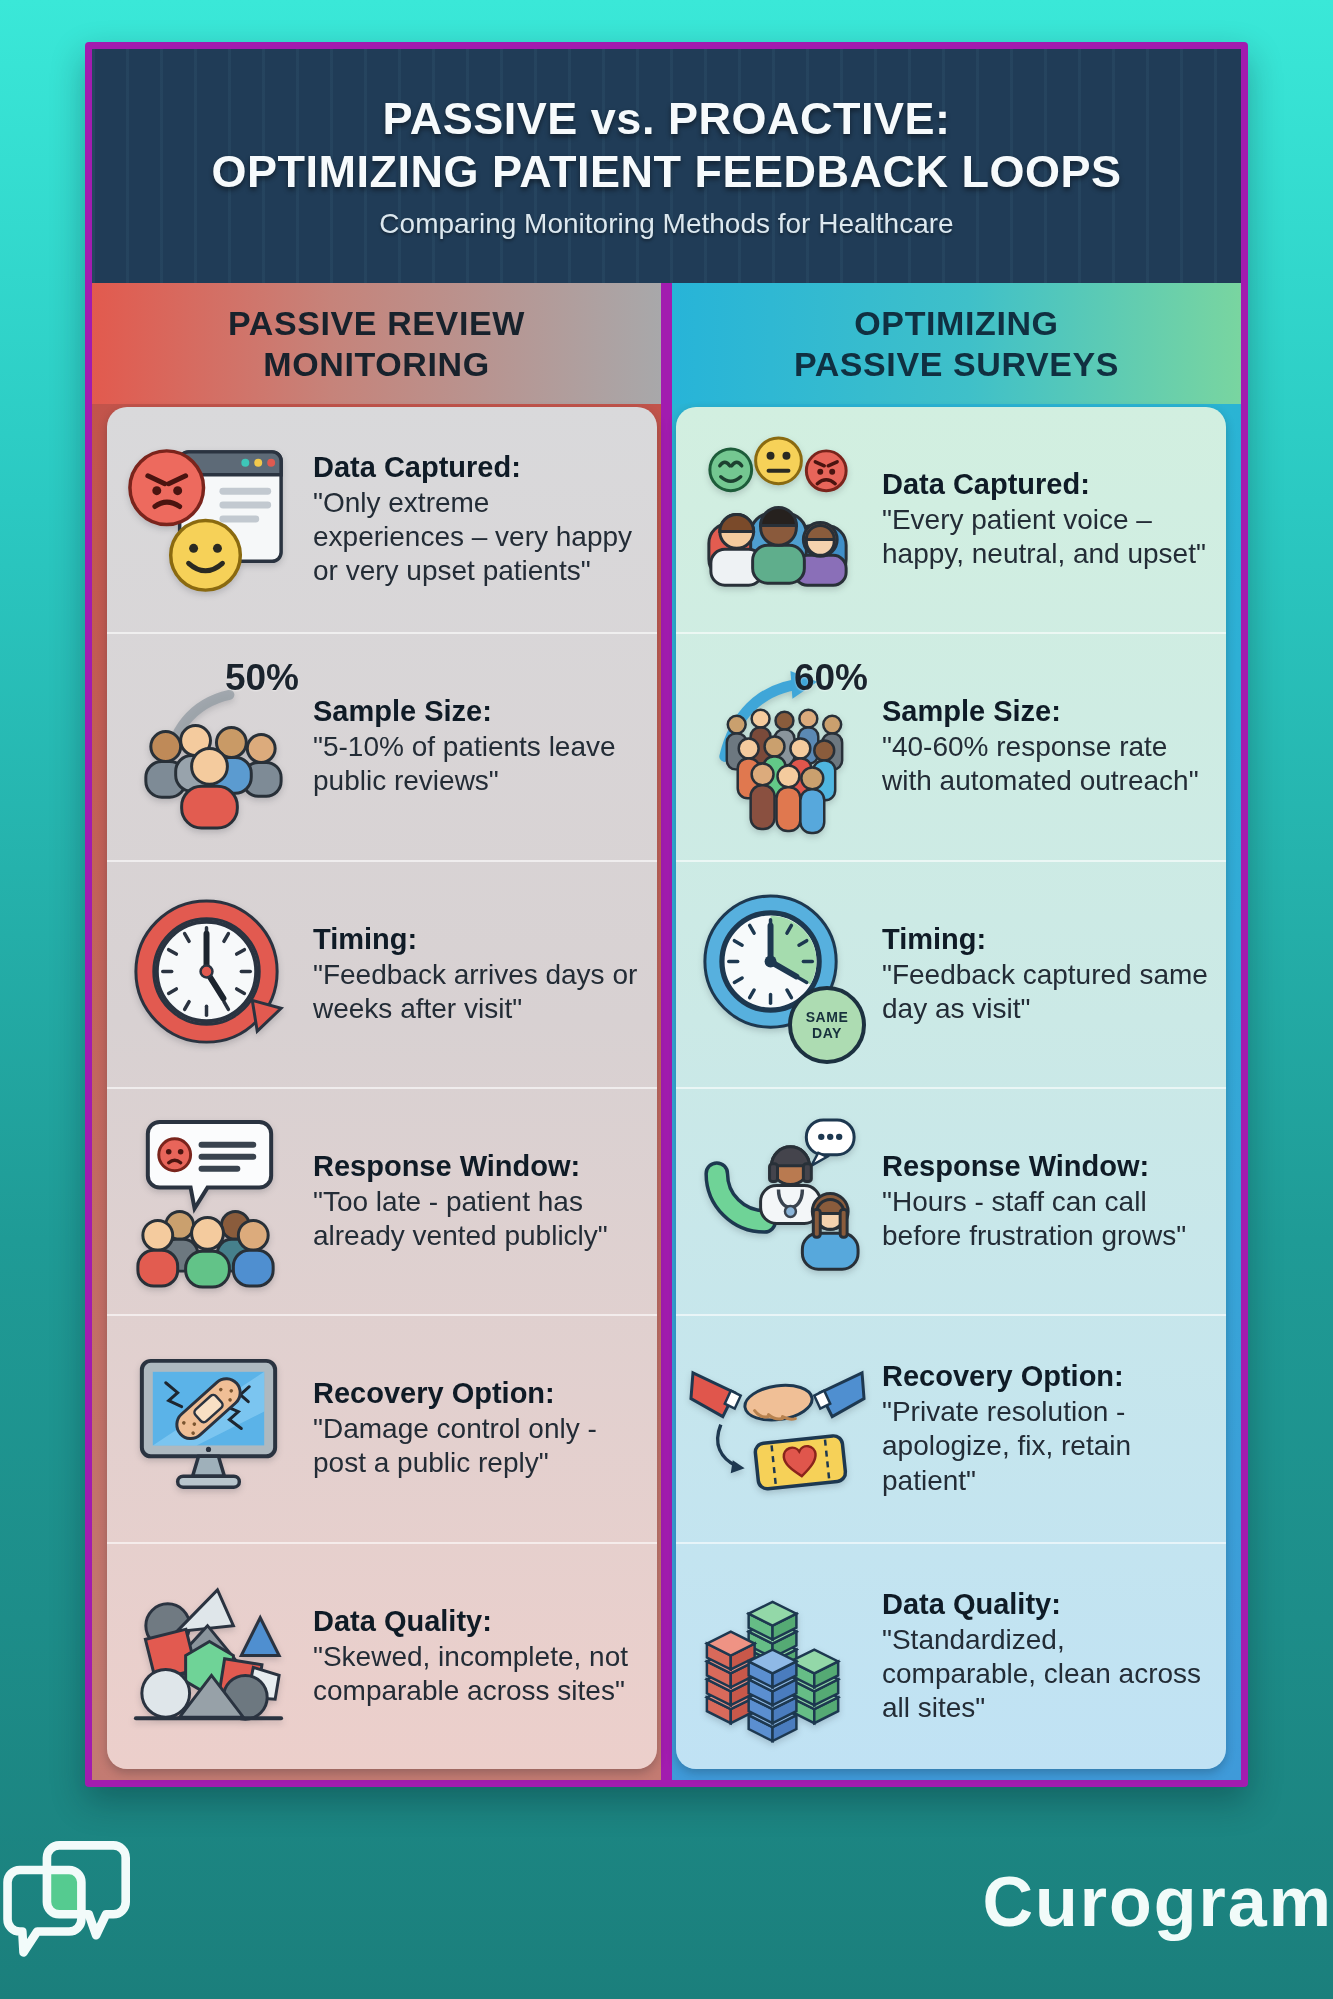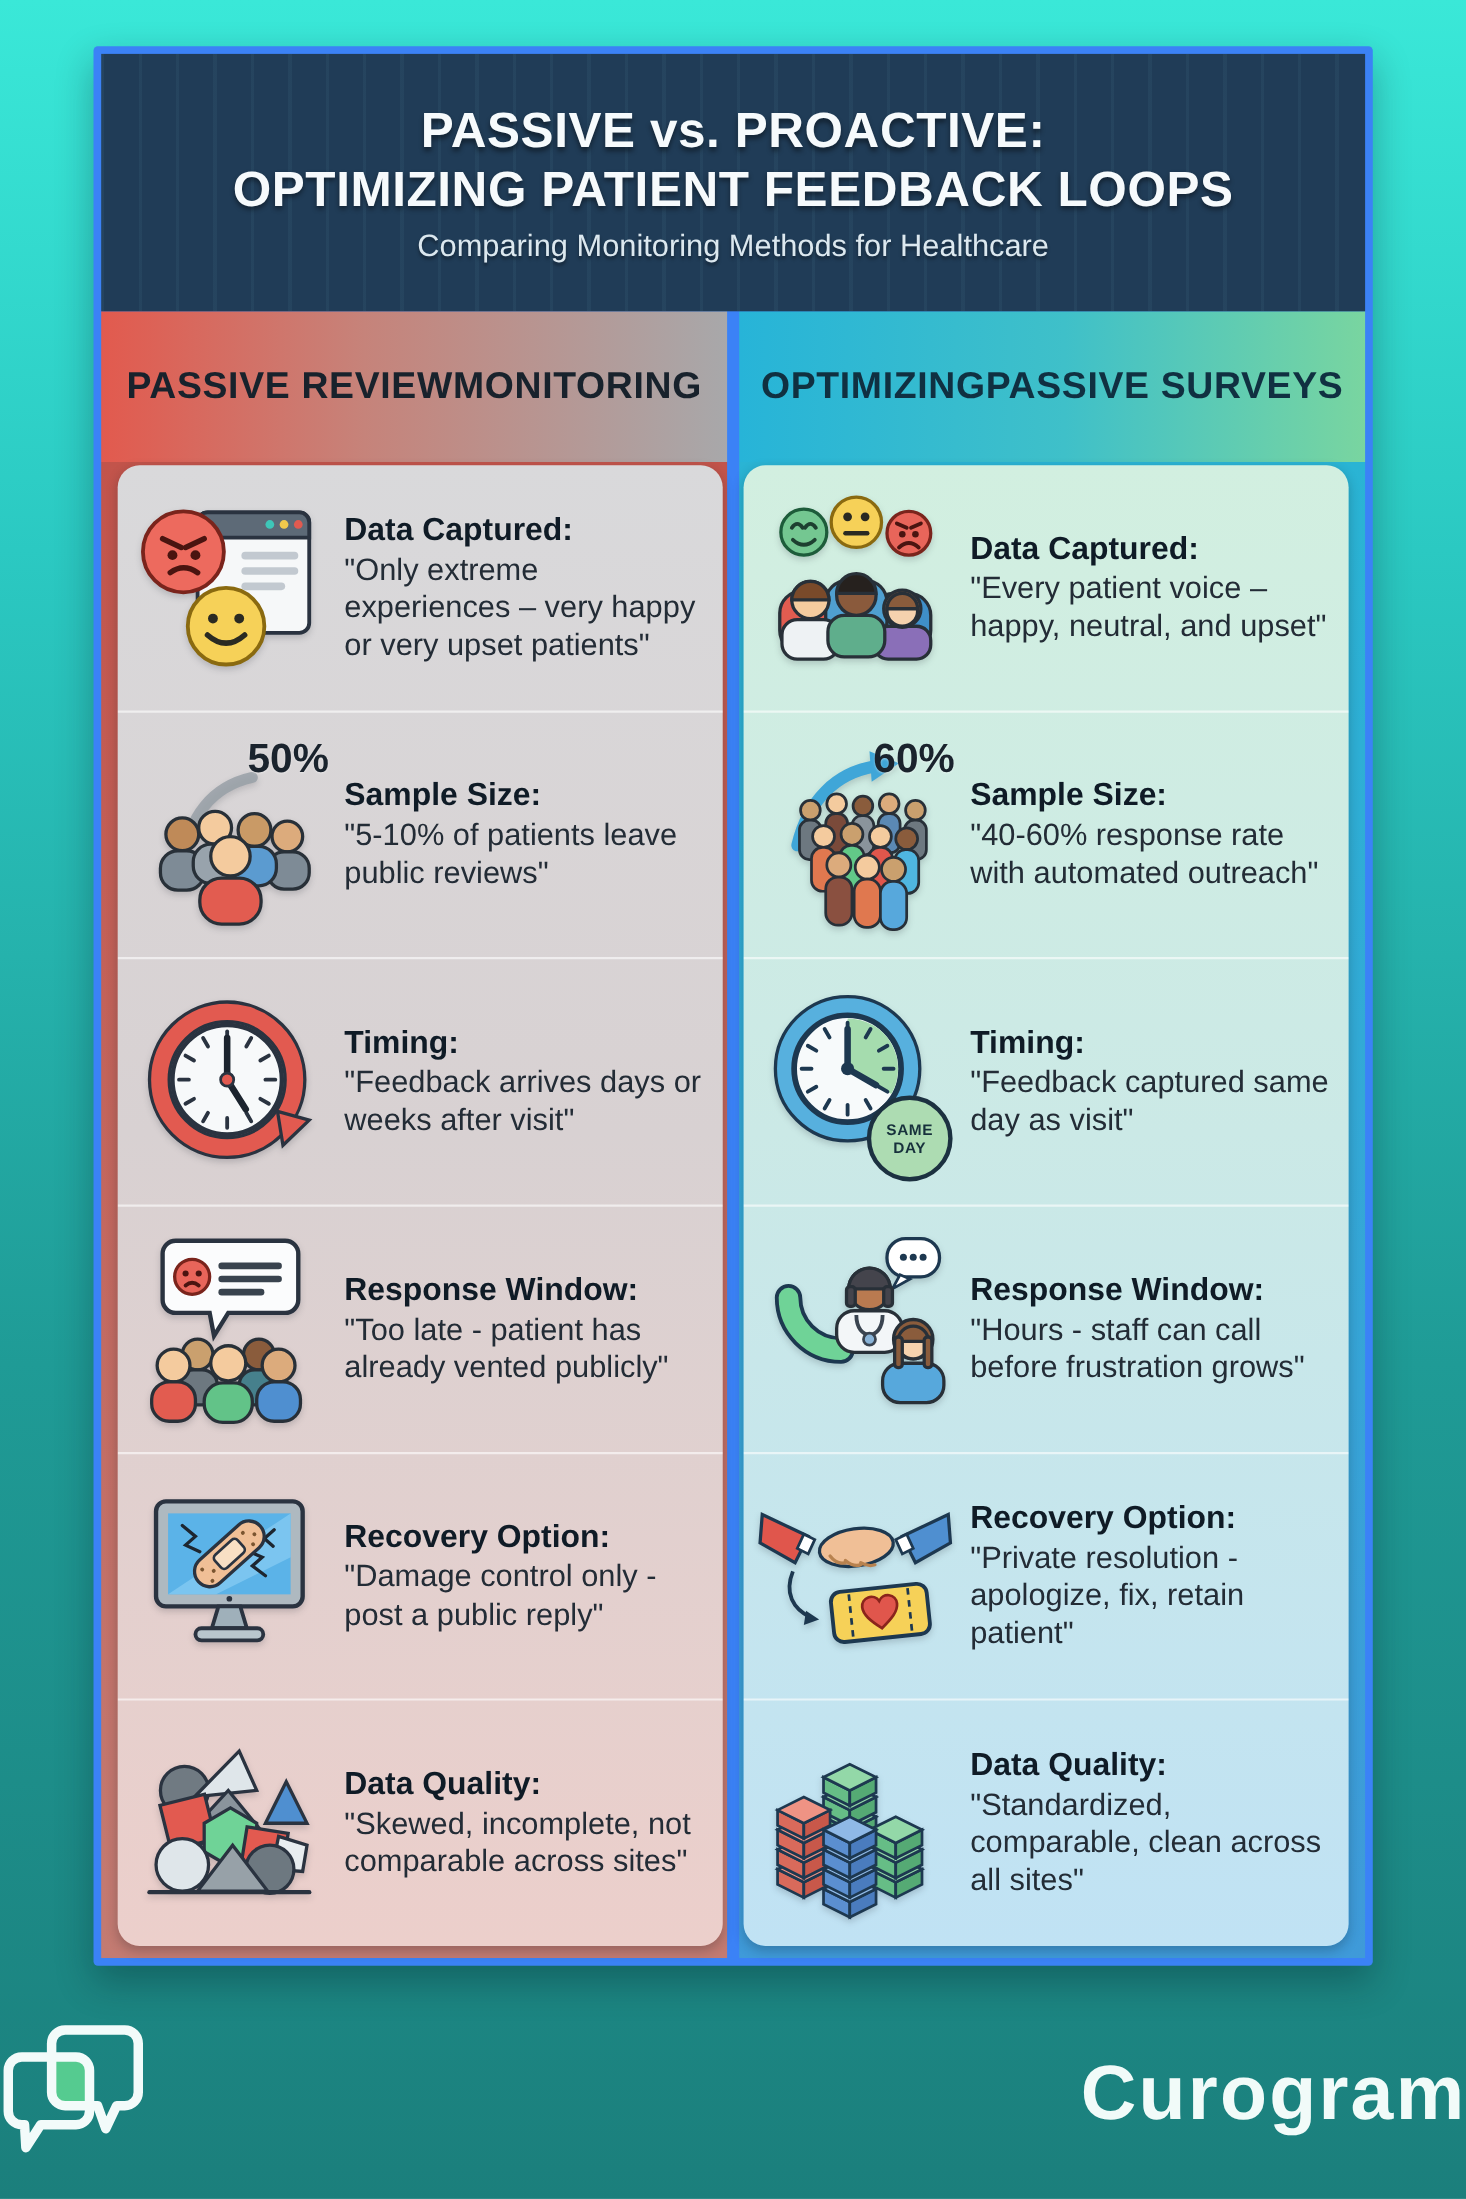--- a/index.html
+++ b/index.html
@@ -5,21 +5,21 @@
   * { margin:0; padding:0; box-sizing:border-box; }
   html,body { width:1333px; height:1999px; }
   body {
     position:relative;
     font-family:"Liberation Sans", sans-serif;
     background:linear-gradient(180deg,#3ae8d8 0%, #2bc9c2 25%, #1f9b96 62%, #1b7f7c 100%);
     overflow:hidden;
   }
   .card {
     position:absolute; left:85px; top:42px; width:1163px; height:1745px;
-    background:#3b82f6; padding:7px; border-radius:4px;
+    background:#a21caf; padding:7px; border-radius:4px;
     box-shadow:0 14px 34px rgba(0,20,25,.3);
     display:flex; flex-direction:column;
   }
   .header {
     height:234px; flex:none; background:#203c57; position:relative; overflow:hidden;
     display:flex; flex-direction:column; align-items:center; justify-content:center;
   }
   .header::before {
     content:""; position:absolute; inset:0;
     background:repeating-linear-gradient(90deg, rgba(140,220,235,.05) 0 3px, transparent 3px 34px);
@@ -29,21 +29,21 @@
     letter-spacing:.5px; line-height:1.18; text-align:center;
     text-shadow:0 3px 5px rgba(0,0,0,.45);
   }
   .subtitle {
     position:relative; font-size:28px; color:#dce8ef; margin-top:10px;
     text-shadow:0 2px 3px rgba(0,0,0,.4);
   }
   .columns { flex:1; display:flex; gap:11px; min-height:0; }
   .col { flex:1; display:flex; flex-direction:column; min-width:0; }
   .col-header {
-    height:137px; flex:none; display:flex; flex-direction:row;
+    height:121px; flex:none; display:flex; flex-direction:column;
     align-items:center; justify-content:center;
     font-size:34px; font-weight:bold; line-height:1.18; letter-spacing:.6px;
     color:#18222c; text-align:center;
   }
   .col-header.left  { background:linear-gradient(90deg,#e25a4e 0%, #c6837a 42%, #a8a8aa 100%); }
   .col-header.right { background:linear-gradient(90deg,#27b4d8 0%, #3fc0c9 52%, #79d5a0 100%); color:#103041; }
   .col-body { flex:1; position:relative; }
   .col-body.left  { background:linear-gradient(180deg,#c2544b 0%, #c37b72 100%); }
   .col-body.right { background:linear-gradient(180deg,#2ab4d4 0%, #3f9ad9 100%); }
   .panel {

